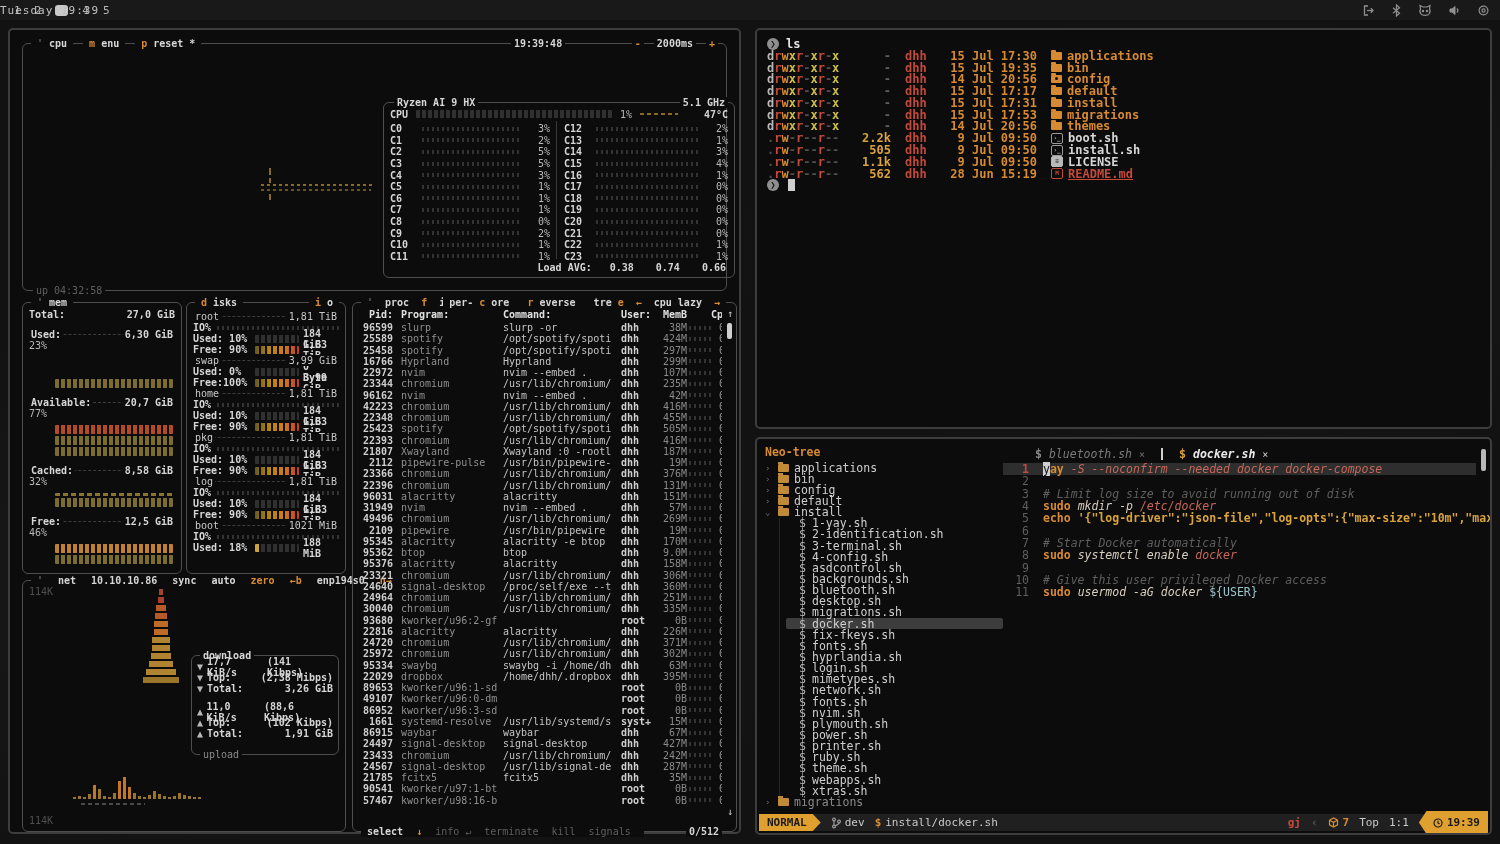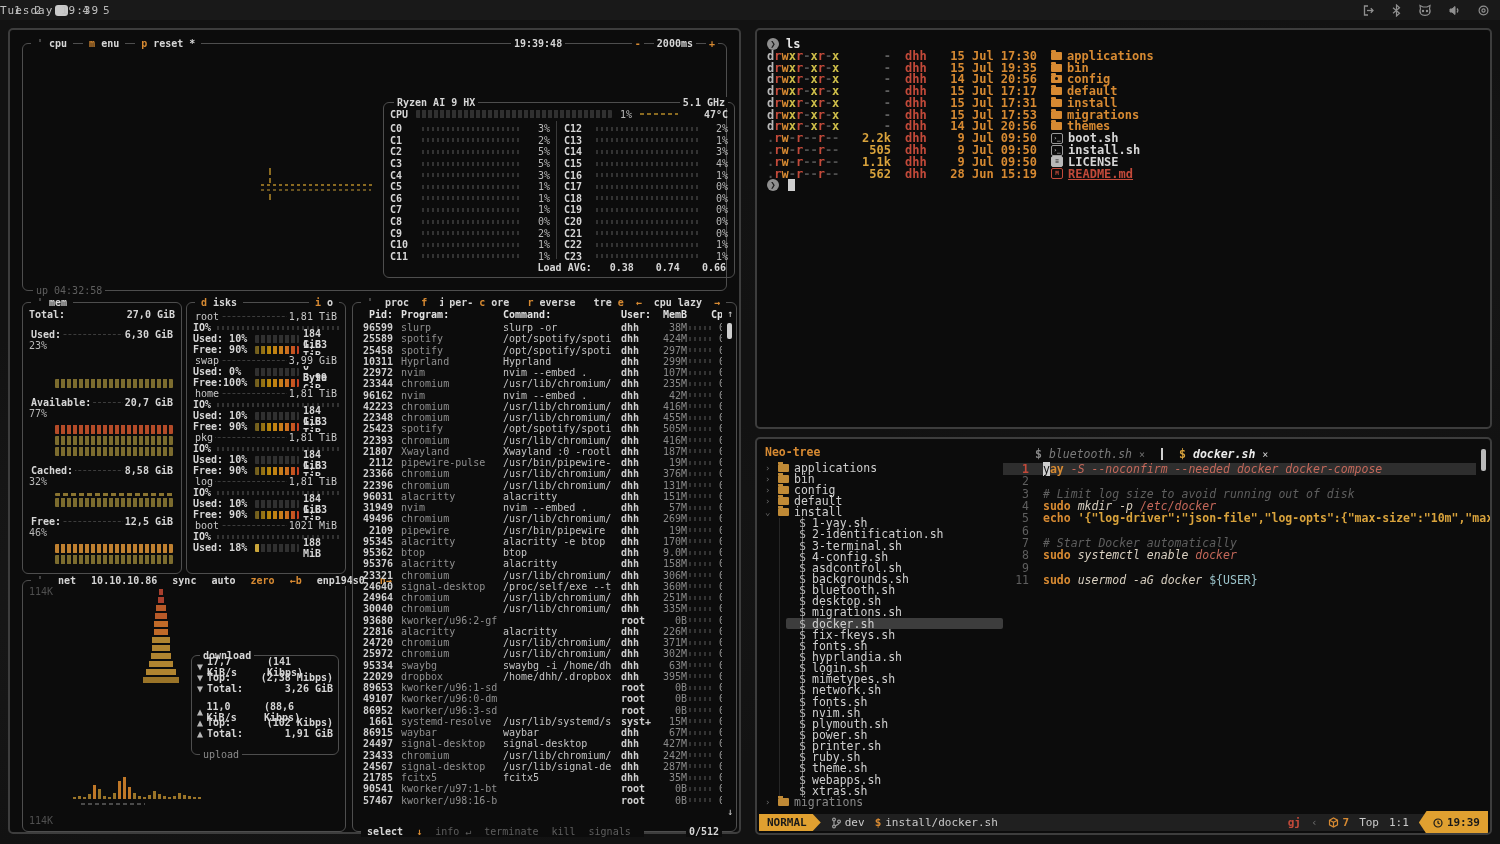--- a/index.html
+++ b/index.html
@@ -618,21 +618,21 @@
       <span class="pc-dots"></span>
       <span class="pc-cpu hdr">Cpu% </span>
     </div>
     <div style="position:absolute;right:3px;top:5px;color:#d6d6d6;">↑</div>
     <div style="position:absolute;right:4px;top:20px;width:5px;height:16px;background:#cfcfcf;border-radius:2px;"></div>
     <div style="position:absolute;right:3px;bottom:14px;color:#d6d6d6;">↓</div>
     <div id="procrows" style="position:absolute;left:4px;right:14px;top:19px;bottom:8px;overflow:hidden;">
         <div class="procrow"><span class="pc-pid">96599</span><span class="pc-prog">slurp</span><span class="pc-cmd">slurp -or</span><span class="pc-user">dhh</span><span class="pc-mem">38M</span><span class="pc-dots"><span class="dots" style="display: block; height: 4px; margin-top: 0px; width: 100%;"></span></span><span class="pc-cpu">0.0</span></div>
         <div class="procrow"><span class="pc-pid">25589</span><span class="pc-prog">spotify</span><span class="pc-cmd">/opt/spotify/spoti</span><span class="pc-user">dhh</span><span class="pc-mem">424M</span><span class="pc-dots"><span class="dots" style="display: block; height: 4px; margin-top: 0px; width: 100%;"></span></span><span class="pc-cpu">0.2</span></div>
         <div class="procrow"><span class="pc-pid">25458</span><span class="pc-prog">spotify</span><span class="pc-cmd">/opt/spotify/spoti</span><span class="pc-user">dhh</span><span class="pc-mem">297M</span><span class="pc-dots"><span class="dots" style="display: block; height: 4px; margin-top: 0px; width: 100%;"></span></span><span class="pc-cpu">0.2</span></div>
-        <div class="procrow"><span class="pc-pid">10311</span><span class="pc-prog">Hyprland</span><span class="pc-cmd">Hyprland</span><span class="pc-user">dhh</span><span class="pc-mem">299M</span><span class="pc-dots"><span class="dots" style="display: block; height: 4px; margin-top: 0px; width: 100%;"></span></span><span class="pc-cpu">0.1</span></div>
+        <div class="procrow"><span class="pc-pid">16766</span><span class="pc-prog">Hyprland</span><span class="pc-cmd">Hyprland</span><span class="pc-user">dhh</span><span class="pc-mem">299M</span><span class="pc-dots"><span class="dots" style="display: block; height: 4px; margin-top: 0px; width: 100%;"></span></span><span class="pc-cpu">0.1</span></div>
         <div class="procrow"><span class="pc-pid">22972</span><span class="pc-prog">nvim</span><span class="pc-cmd">nvim --embed .</span><span class="pc-user">dhh</span><span class="pc-mem">107M</span><span class="pc-dots"><span class="dots" style="display: block; height: 4px; margin-top: 0px; width: 100%;"></span></span><span class="pc-cpu">0.0</span></div>
         <div class="procrow"><span class="pc-pid">23344</span><span class="pc-prog">chromium</span><span class="pc-cmd">/usr/lib/chromium/</span><span class="pc-user">dhh</span><span class="pc-mem">235M</span><span class="pc-dots"><span class="dots" style="display: block; height: 4px; margin-top: 0px; width: 100%;"></span></span><span class="pc-cpu">0.0</span></div>
         <div class="procrow"><span class="pc-pid">96162</span><span class="pc-prog">nvim</span><span class="pc-cmd">nvim --embed .</span><span class="pc-user">dhh</span><span class="pc-mem">42M</span><span class="pc-dots"><span class="dots" style="display: block; height: 4px; margin-top: 0px; width: 100%;"></span></span><span class="pc-cpu">0.0</span></div>
         <div class="procrow"><span class="pc-pid">42223</span><span class="pc-prog">chromium</span><span class="pc-cmd">/usr/lib/chromium/</span><span class="pc-user">dhh</span><span class="pc-mem">416M</span><span class="pc-dots"><span class="dots" style="display: block; height: 4px; margin-top: 0px; width: 100%;"></span></span><span class="pc-cpu">0.0</span></div>
         <div class="procrow"><span class="pc-pid">22348</span><span class="pc-prog">chromium</span><span class="pc-cmd">/usr/lib/chromium/</span><span class="pc-user">dhh</span><span class="pc-mem">455M</span><span class="pc-dots"><span class="dots" style="display: block; height: 4px; margin-top: 0px; width: 100%;"></span></span><span class="pc-cpu">0.0</span></div>
         <div class="procrow"><span class="pc-pid">25423</span><span class="pc-prog">spotify</span><span class="pc-cmd">/opt/spotify/spoti</span><span class="pc-user">dhh</span><span class="pc-mem">505M</span><span class="pc-dots"><span class="dots" style="display: block; height: 4px; margin-top: 0px; width: 100%;"></span></span><span class="pc-cpu">0.0</span></div>
         <div class="procrow"><span class="pc-pid">22393</span><span class="pc-prog">chromium</span><span class="pc-cmd">/usr/lib/chromium/</span><span class="pc-user">dhh</span><span class="pc-mem">416M</span><span class="pc-dots"><span class="dots" style="display: block; height: 4px; margin-top: 0px; width: 100%;"></span></span><span class="pc-cpu">0.0</span></div>
         <div class="procrow"><span class="pc-pid">21807</span><span class="pc-prog">Xwayland</span><span class="pc-cmd">Xwayland :0 -rootl</span><span class="pc-user">dhh</span><span class="pc-mem">187M</span><span class="pc-dots"><span class="dots" style="display: block; height: 4px; margin-top: 0px; width: 100%;"></span></span><span class="pc-cpu">0.0</span></div>
         <div class="procrow"><span class="pc-pid">2112</span><span class="pc-prog">pipewire-pulse</span><span class="pc-cmd">/usr/bin/pipewire-</span><span class="pc-user">dhh</span><span class="pc-mem">19M</span><span class="pc-dots"><span class="dots" style="display: block; height: 4px; margin-top: 0px; width: 100%;"></span></span><span class="pc-cpu">0.0</span></div>
         <div class="procrow"><span class="pc-pid">23366</span><span class="pc-prog">chromium</span><span class="pc-cmd">/usr/lib/chromium/</span><span class="pc-user">dhh</span><span class="pc-mem">376M</span><span class="pc-dots"><span class="dots" style="display: block; height: 4px; margin-top: 0px; width: 100%;"></span></span><span class="pc-cpu">0.0</span></div>
@@ -759,20 +759,21 @@
   <div id="buffer">
       <div class="cline cur"><span class="lnum">1</span><span class="ltext"><span class="c-cur">y</span><span class="c-k">ay</span><span class="c-v"> -S --noconfirm --needed docker docker-compose</span></span></div>
       <div class="cline"><span class="lnum">2</span><span class="ltext"></span></div>
       <div class="cline"><span class="lnum">3</span><span class="ltext"><span class="c-cm"># Limit log size to avoid running out of disk</span></span></div>
       <div class="cline"><span class="lnum">4</span><span class="ltext"><span class="c-k">sudo</span><span class="c-it"> mkdir -p</span><span class="c-v"> /etc/docker</span></span></div>
       <div class="cline"><span class="lnum">5</span><span class="ltext"><span class="c-k">echo</span><span class="c-pl"> </span><span class="c-s">'{"log-driver":"json-file","log-opts":{"max-size":"10m","max-file":"5"}}'</span></span></div>
       <div class="cline"><span class="lnum">6</span><span class="ltext"></span></div>
       <div class="cline"><span class="lnum">7</span><span class="ltext"><span class="c-cm"># Start Docker automatically</span></span></div>
       <div class="cline"><span class="lnum">8</span><span class="ltext"><span class="c-k">sudo</span><span class="c-it"> systemctl enable</span><span class="c-v"> docker</span></span></div>
       <div class="cline"><span class="lnum">9</span><span class="ltext"></span></div>
+      <div class="cline"><span class="lnum">10</span><span class="ltext"><span class="c-cm"># Give this user privileged Docker access</span></span></div>
       <div class="cline"><span class="lnum">11</span><span class="ltext"><span class="c-k">sudo</span><span class="c-it"> usermod -aG docker </span><span class="c-u">${USER}</span></span></div>
     </div>
   <div id="nvsb"></div>
 
   <div id="statusline">
     <span id="mode">NORMAL</span>
     <span class="slitem">
       <svg width="10" height="12" viewBox="0 0 10 12" fill="none" stroke="#9a9a9a" stroke-width="1.2">
         <circle cx="3" cy="2.5" r="1.4"></circle>
           <circle cx="3" cy="9.5" r="1.4"></circle>

